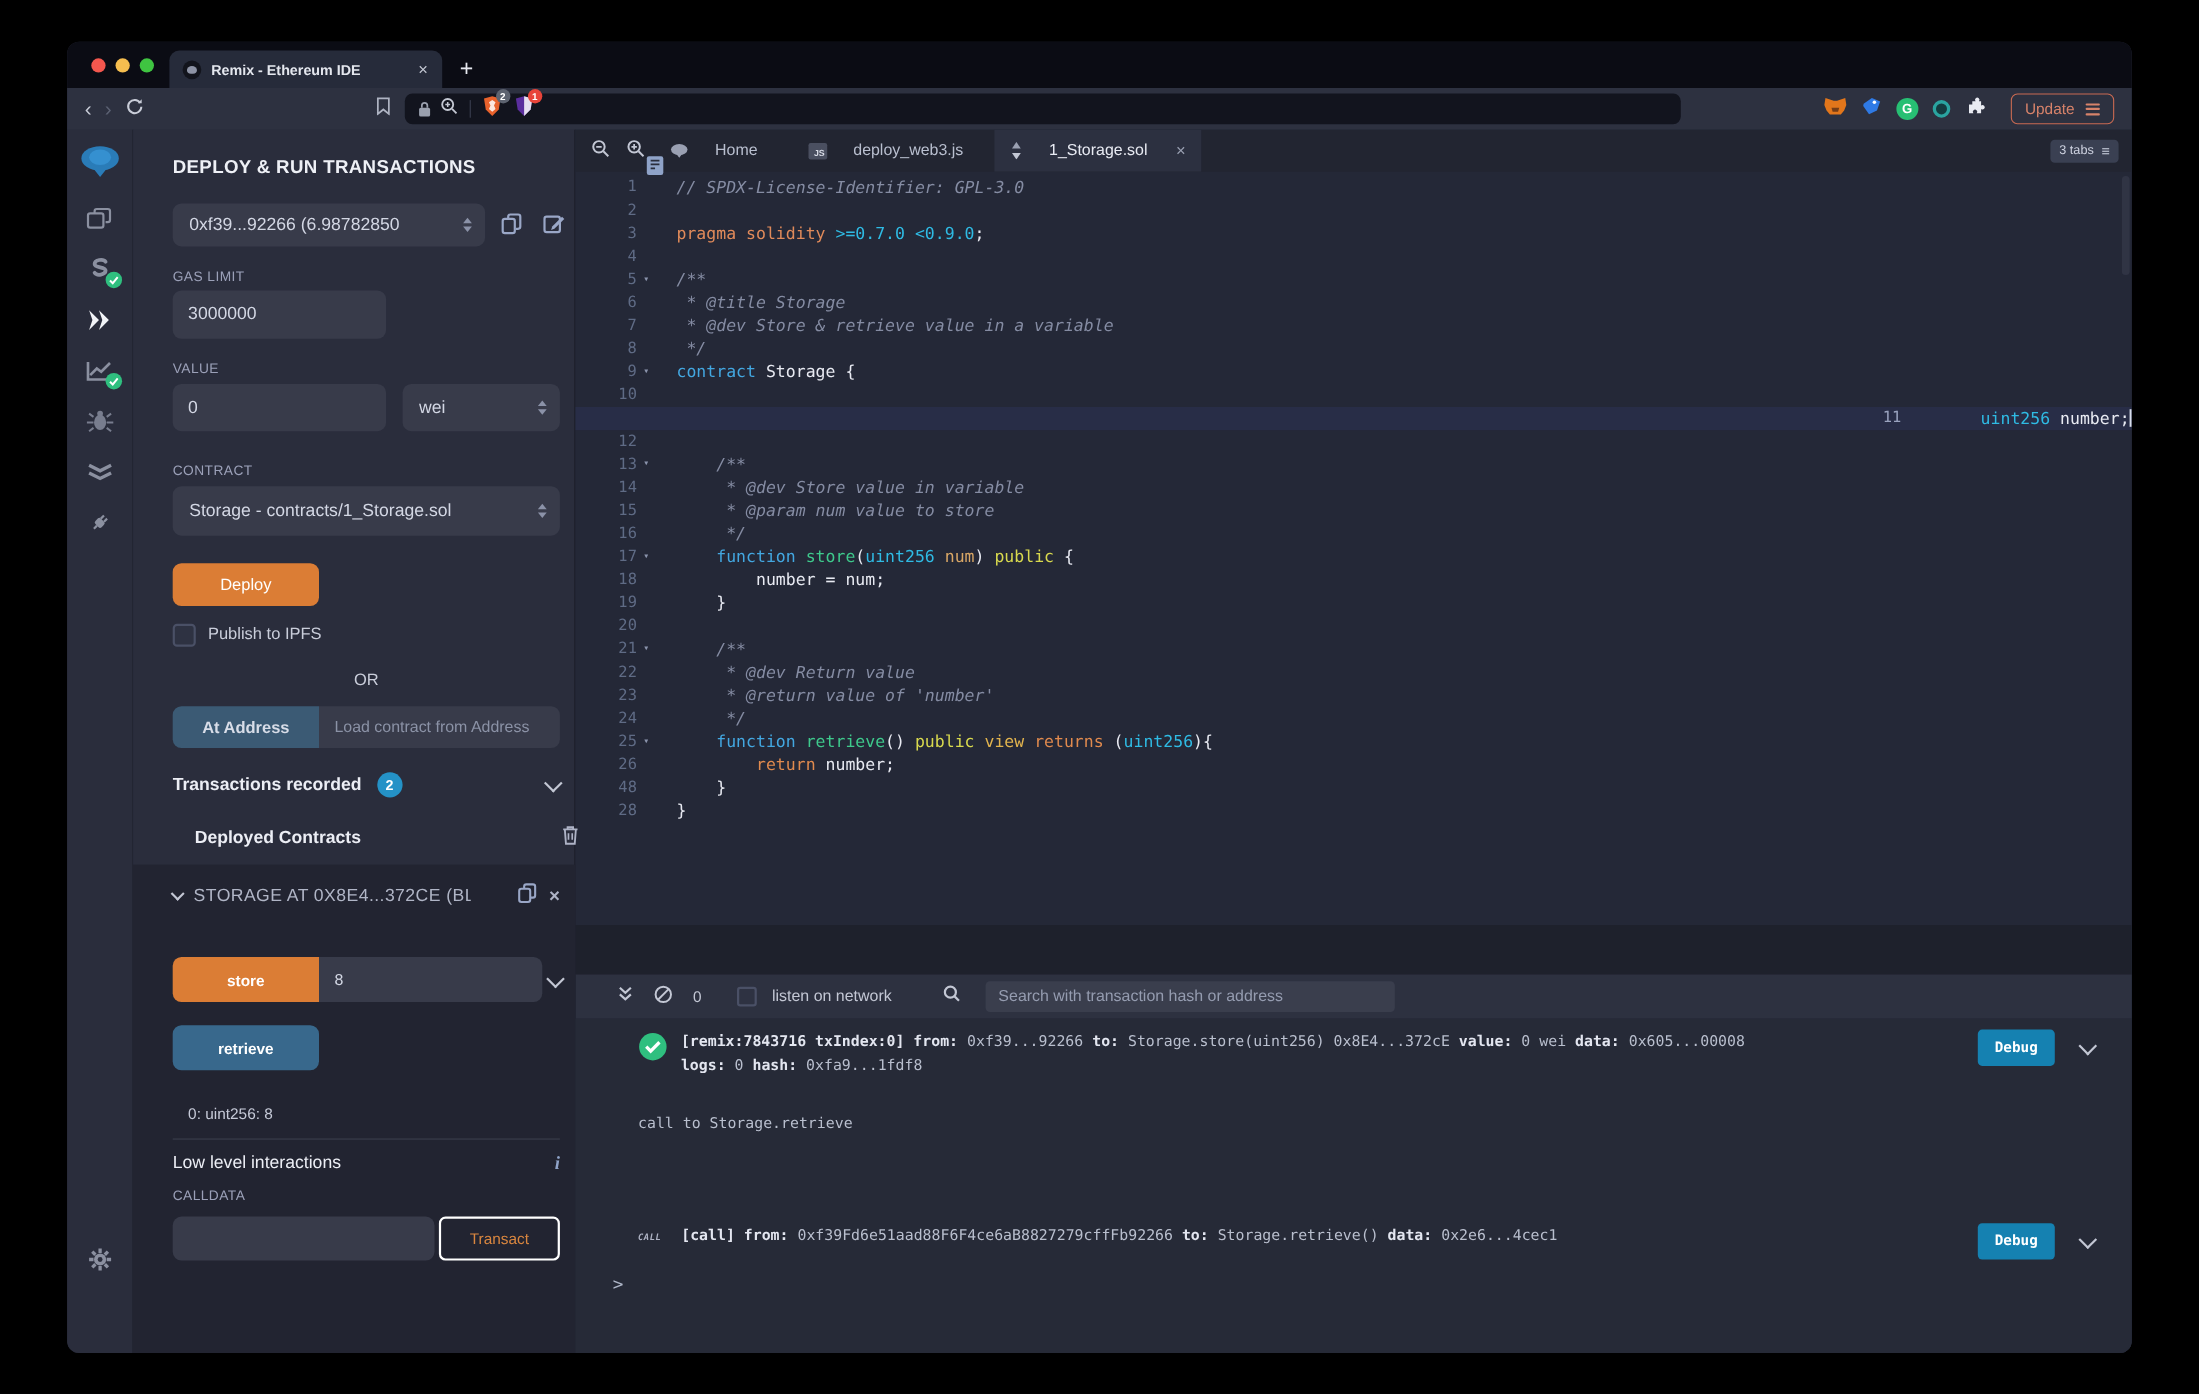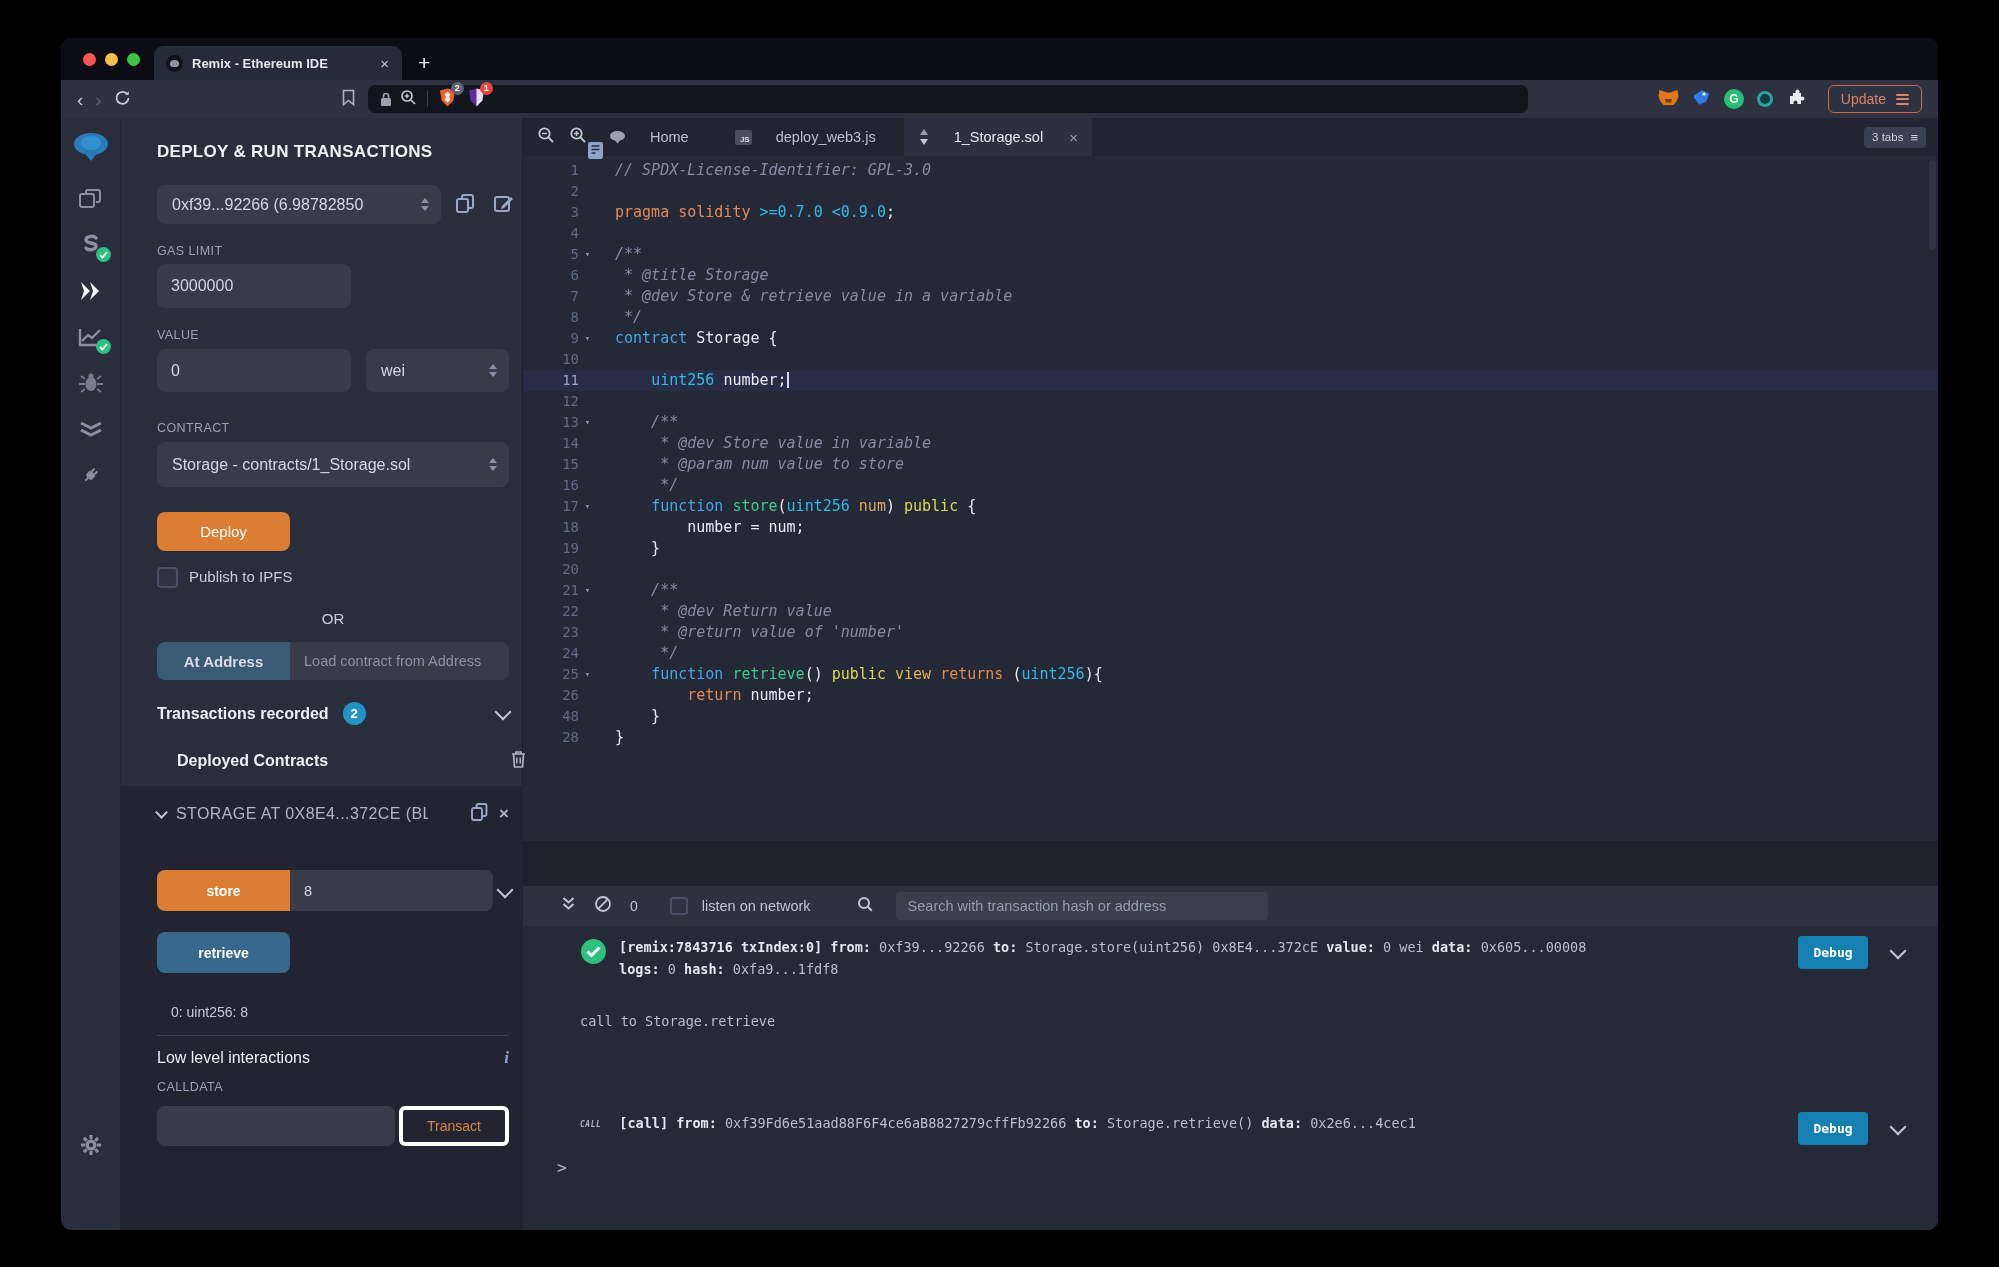--- a/index.html
+++ b/index.html
@@ -66,40 +66,40 @@
   .chk { width:21px; height:21px; border:2px solid #4a5066; border-radius:4px; background:#2e3242; }
   .icon-btn { display:flex; align-items:center; justify-content:center; }
   .or { color:#c9cdda; font-size:15px; }
   .rowtext { color:#eceef5; font-size:16px; font-weight:bold; }
   .cbadge { width:23px; height:23px; border-radius:50%; background:#2492c7; color:#fff; font-size:13px; font-weight:bold; display:flex; align-items:center; justify-content:center; }
   .chev { width:12px; height:12px; border-right:2.5px solid #c3c7d4; border-bottom:2.5px solid #c3c7d4; transform:rotate(45deg); display:inline-block; }
   .card { position:absolute; left:0; top:668px; bottom:0; width:402px; background:#222431; }
   .card-title { color:#b0b5c6; font-size:16px; letter-spacing:.4px; white-space:nowrap; overflow:hidden; width:252px; }
   .divider { height:1px; background:#3a3e4d; }
   .i-info { font-family:"Liberation Serif",serif; font-style:italic; font-weight:bold; color:#8fa3c8; font-size:17px; }
-  .btn-transact { background:transparent; border:4px solid #ffffff; color:#d9863f; font-size:14px; border-radius:6px; }
+  .btn-transact { background:transparent; border:2px solid #ffffff; color:#d9863f; font-size:14px; border-radius:6px; }
   .result-line { color:#c6cad8; font-size:14px; }
 
   
   .main { flex:1; display:flex; flex-direction:column; min-width:0; background:#242837; }
   .edtabs { height:38px; background:#222531; display:flex; align-items:center; flex:none; }
   .zoomi { margin-left:14px; }
   .etab { height:38px; display:flex; align-items:center; gap:24px; padding:0 14px; color:#b9bfcf; font-size:14.5px; white-space:nowrap; }
   .etab.active { background:#2c3040; color:#e8eaf2; }
   .jsicon { width:17px; height:15px; background:#4a4f60; border-radius:2px; color:#d8dbe6; font-size:8px; font-weight:bold; display:flex; align-items:flex-end; justify-content:flex-end; padding:1px 2px; }
   .tclose { color:#9aa0b2; font-size:15px; margin-left:2px; }
   .tabs-badge { margin-left:auto; margin-right:12px; background:#3a4052; border-radius:4px; color:#ced2e0; font-size:11.5px; height:21px; display:flex; align-items:center; gap:7px; padding:0 8px; }
   .tabs-badge b { font-weight:normal; font-size:13px; }
 
   .code { height:685px; overflow:hidden; position:relative; padding-top:4px; font-family:"DejaVu Sans Mono",monospace; font-size:15px; flex:none; }
   .cl { height:21px; line-height:21px; display:flex; white-space:pre; color:#e8eaf2; }
   .cl .ln { width:56px; text-align:right; color:#5f6b85; flex:none; font-size:14px; }
   .cl .fold { width:17px; text-align:center; color:#8a93ab; font-size:9px; flex:none; }
   .cl .lc { margin-left:19px; }
-  .cl.cur { background:#282d47; }
+  .cl.cur { background:#282d47;justify-content:flex-end; }
   .cl.cur .ln { color:#9aa3bf; }
   .caret { display:inline-block; width:2px; height:16px; background:#d6dcea; vertical-align:-3px; }
   .com{color:#858ca3;font-style:italic} .kw{color:#43a7e0} .typ{color:#2fbbe4} .fn{color:#3ec98c}
   .par{color:#d9a766} .mod{color:#d8d94e} .mod2{color:#e2b44e} .ret{color:#e08a4e} .num{color:#2fbbe4} .kw2{color:#e08a5a}
   .vscroll { position:absolute; right:2px; top:4px; width:7px; height:90px; background:#3a3e50; border-radius:4px; opacity:.55; }
 
   
   .term { flex:1; display:flex; flex-direction:column; min-height:0; }
   .term-gap { height:45px; background:#1e212c; flex:none; }
   .term-bar { height:40px; background:#2d3140; display:flex; align-items:center; padding-left:38px; gap:18px; flex:none; }

